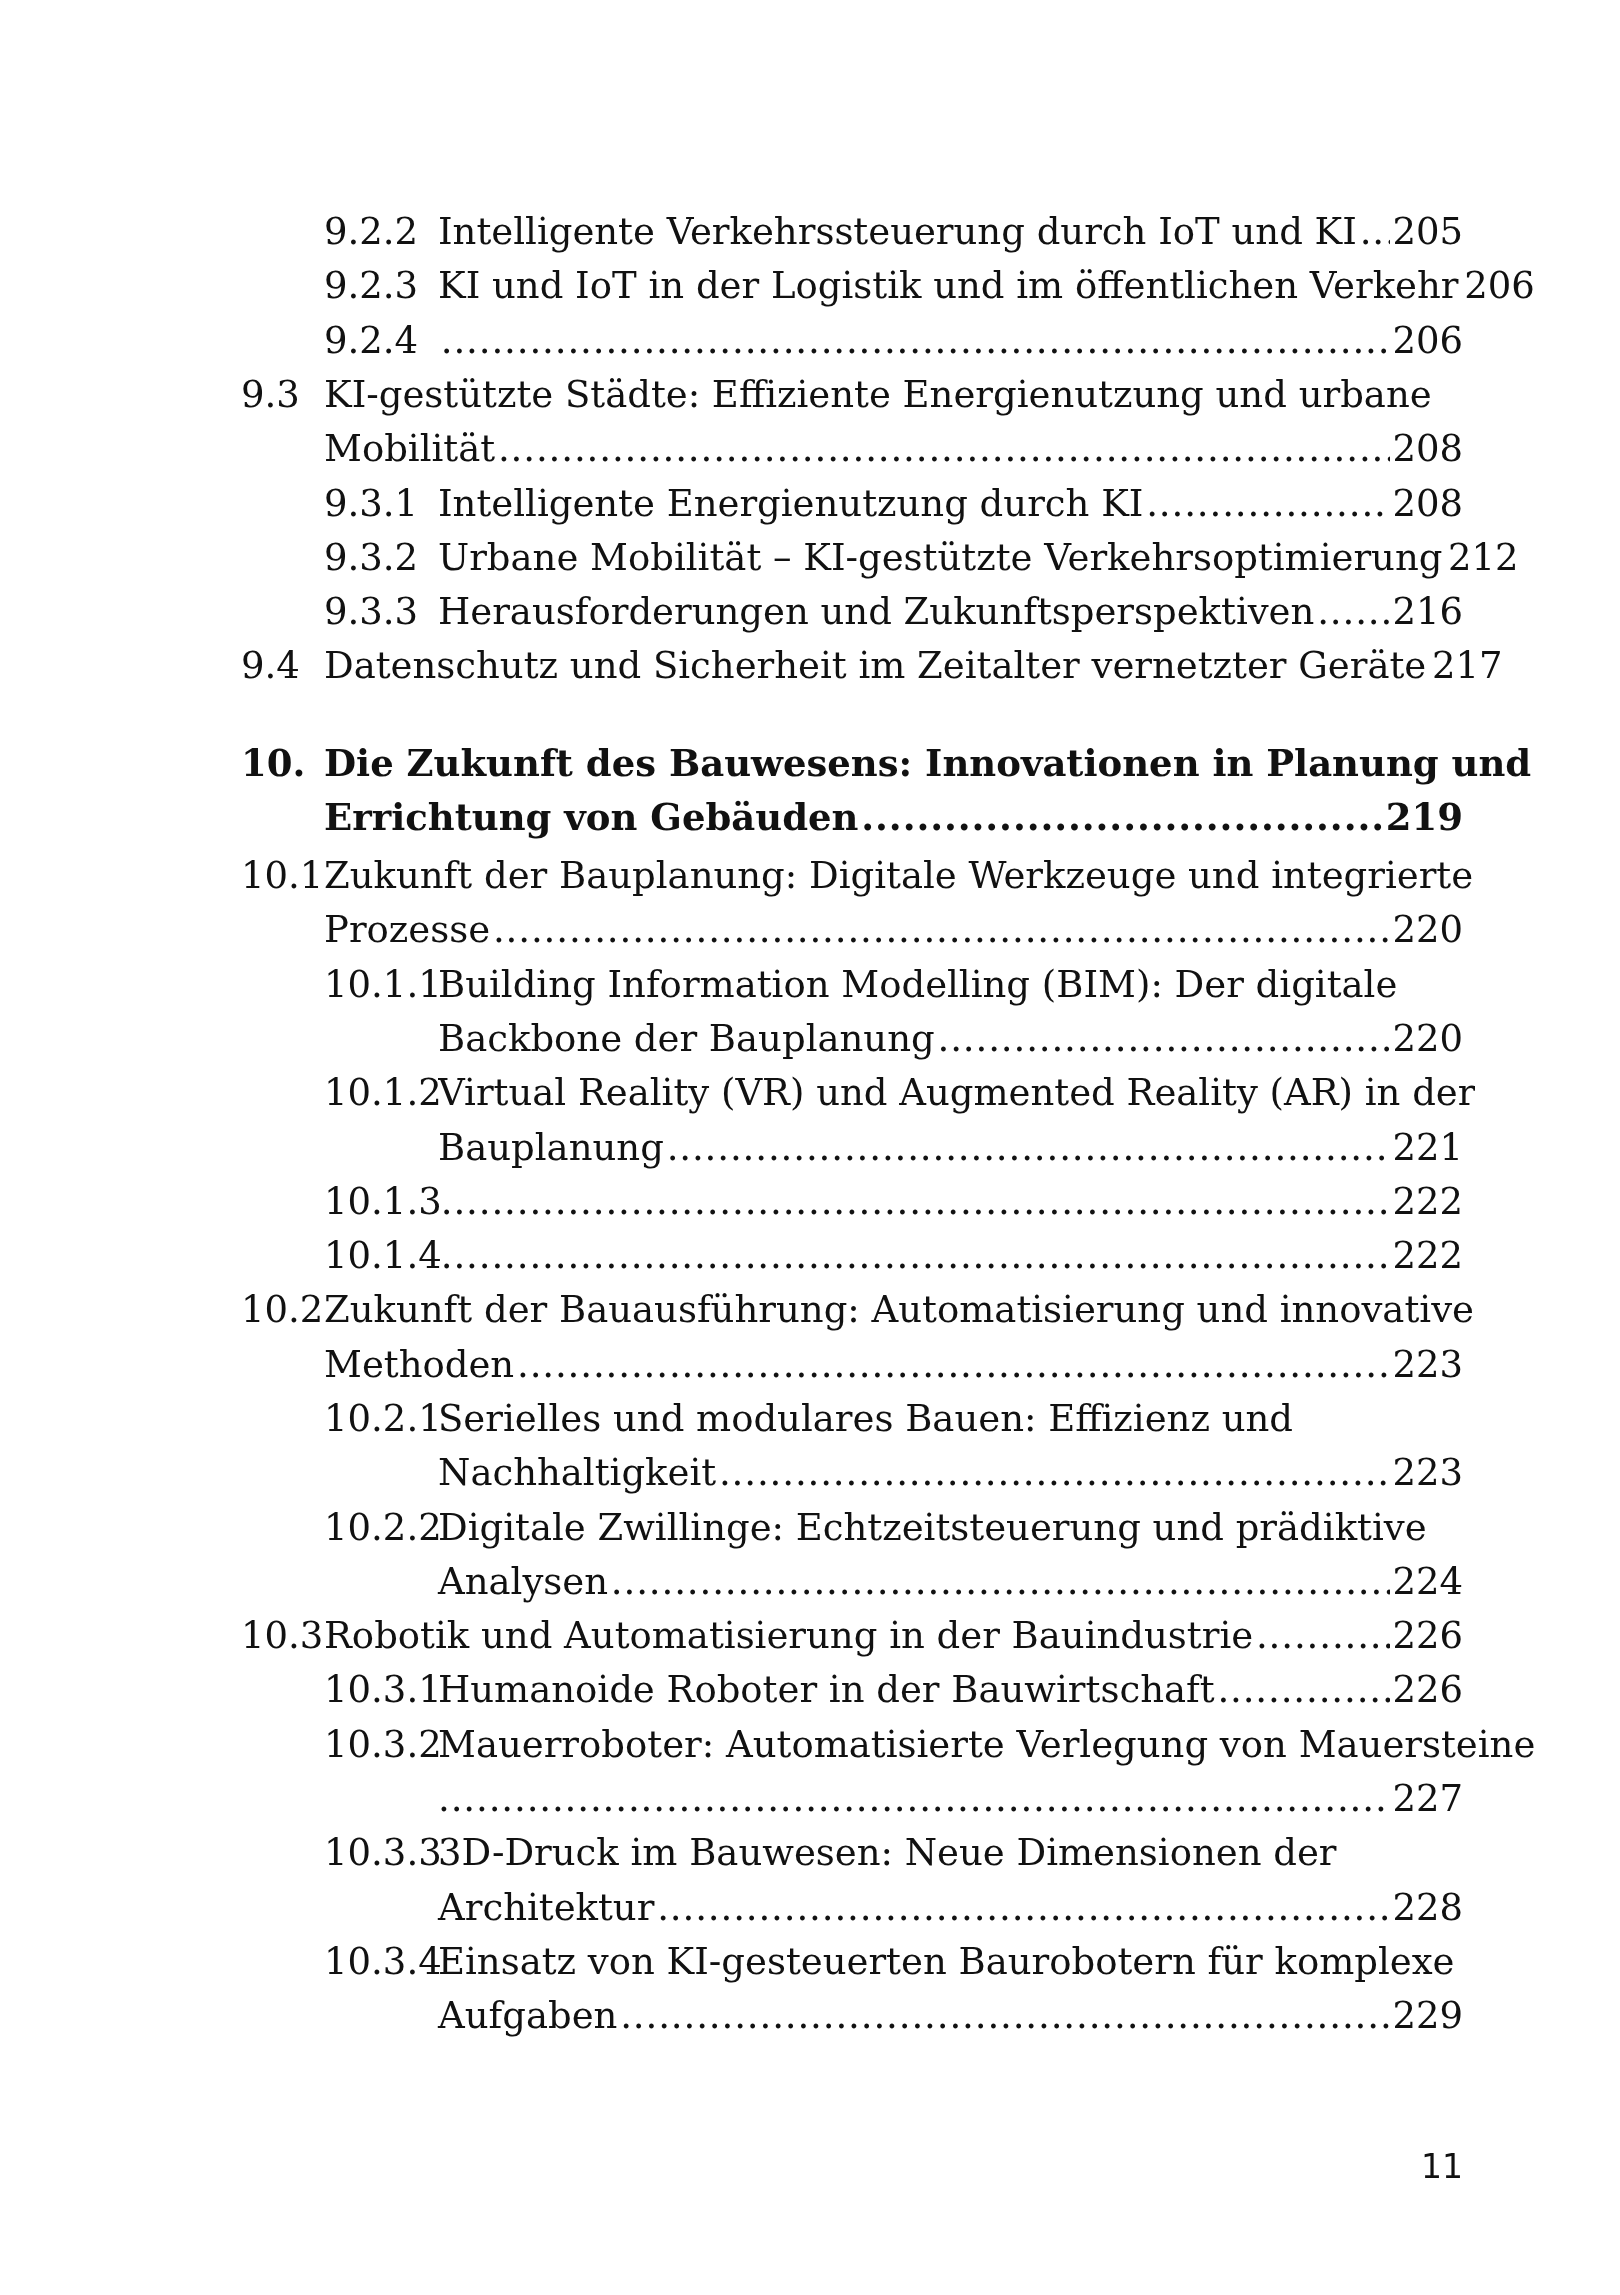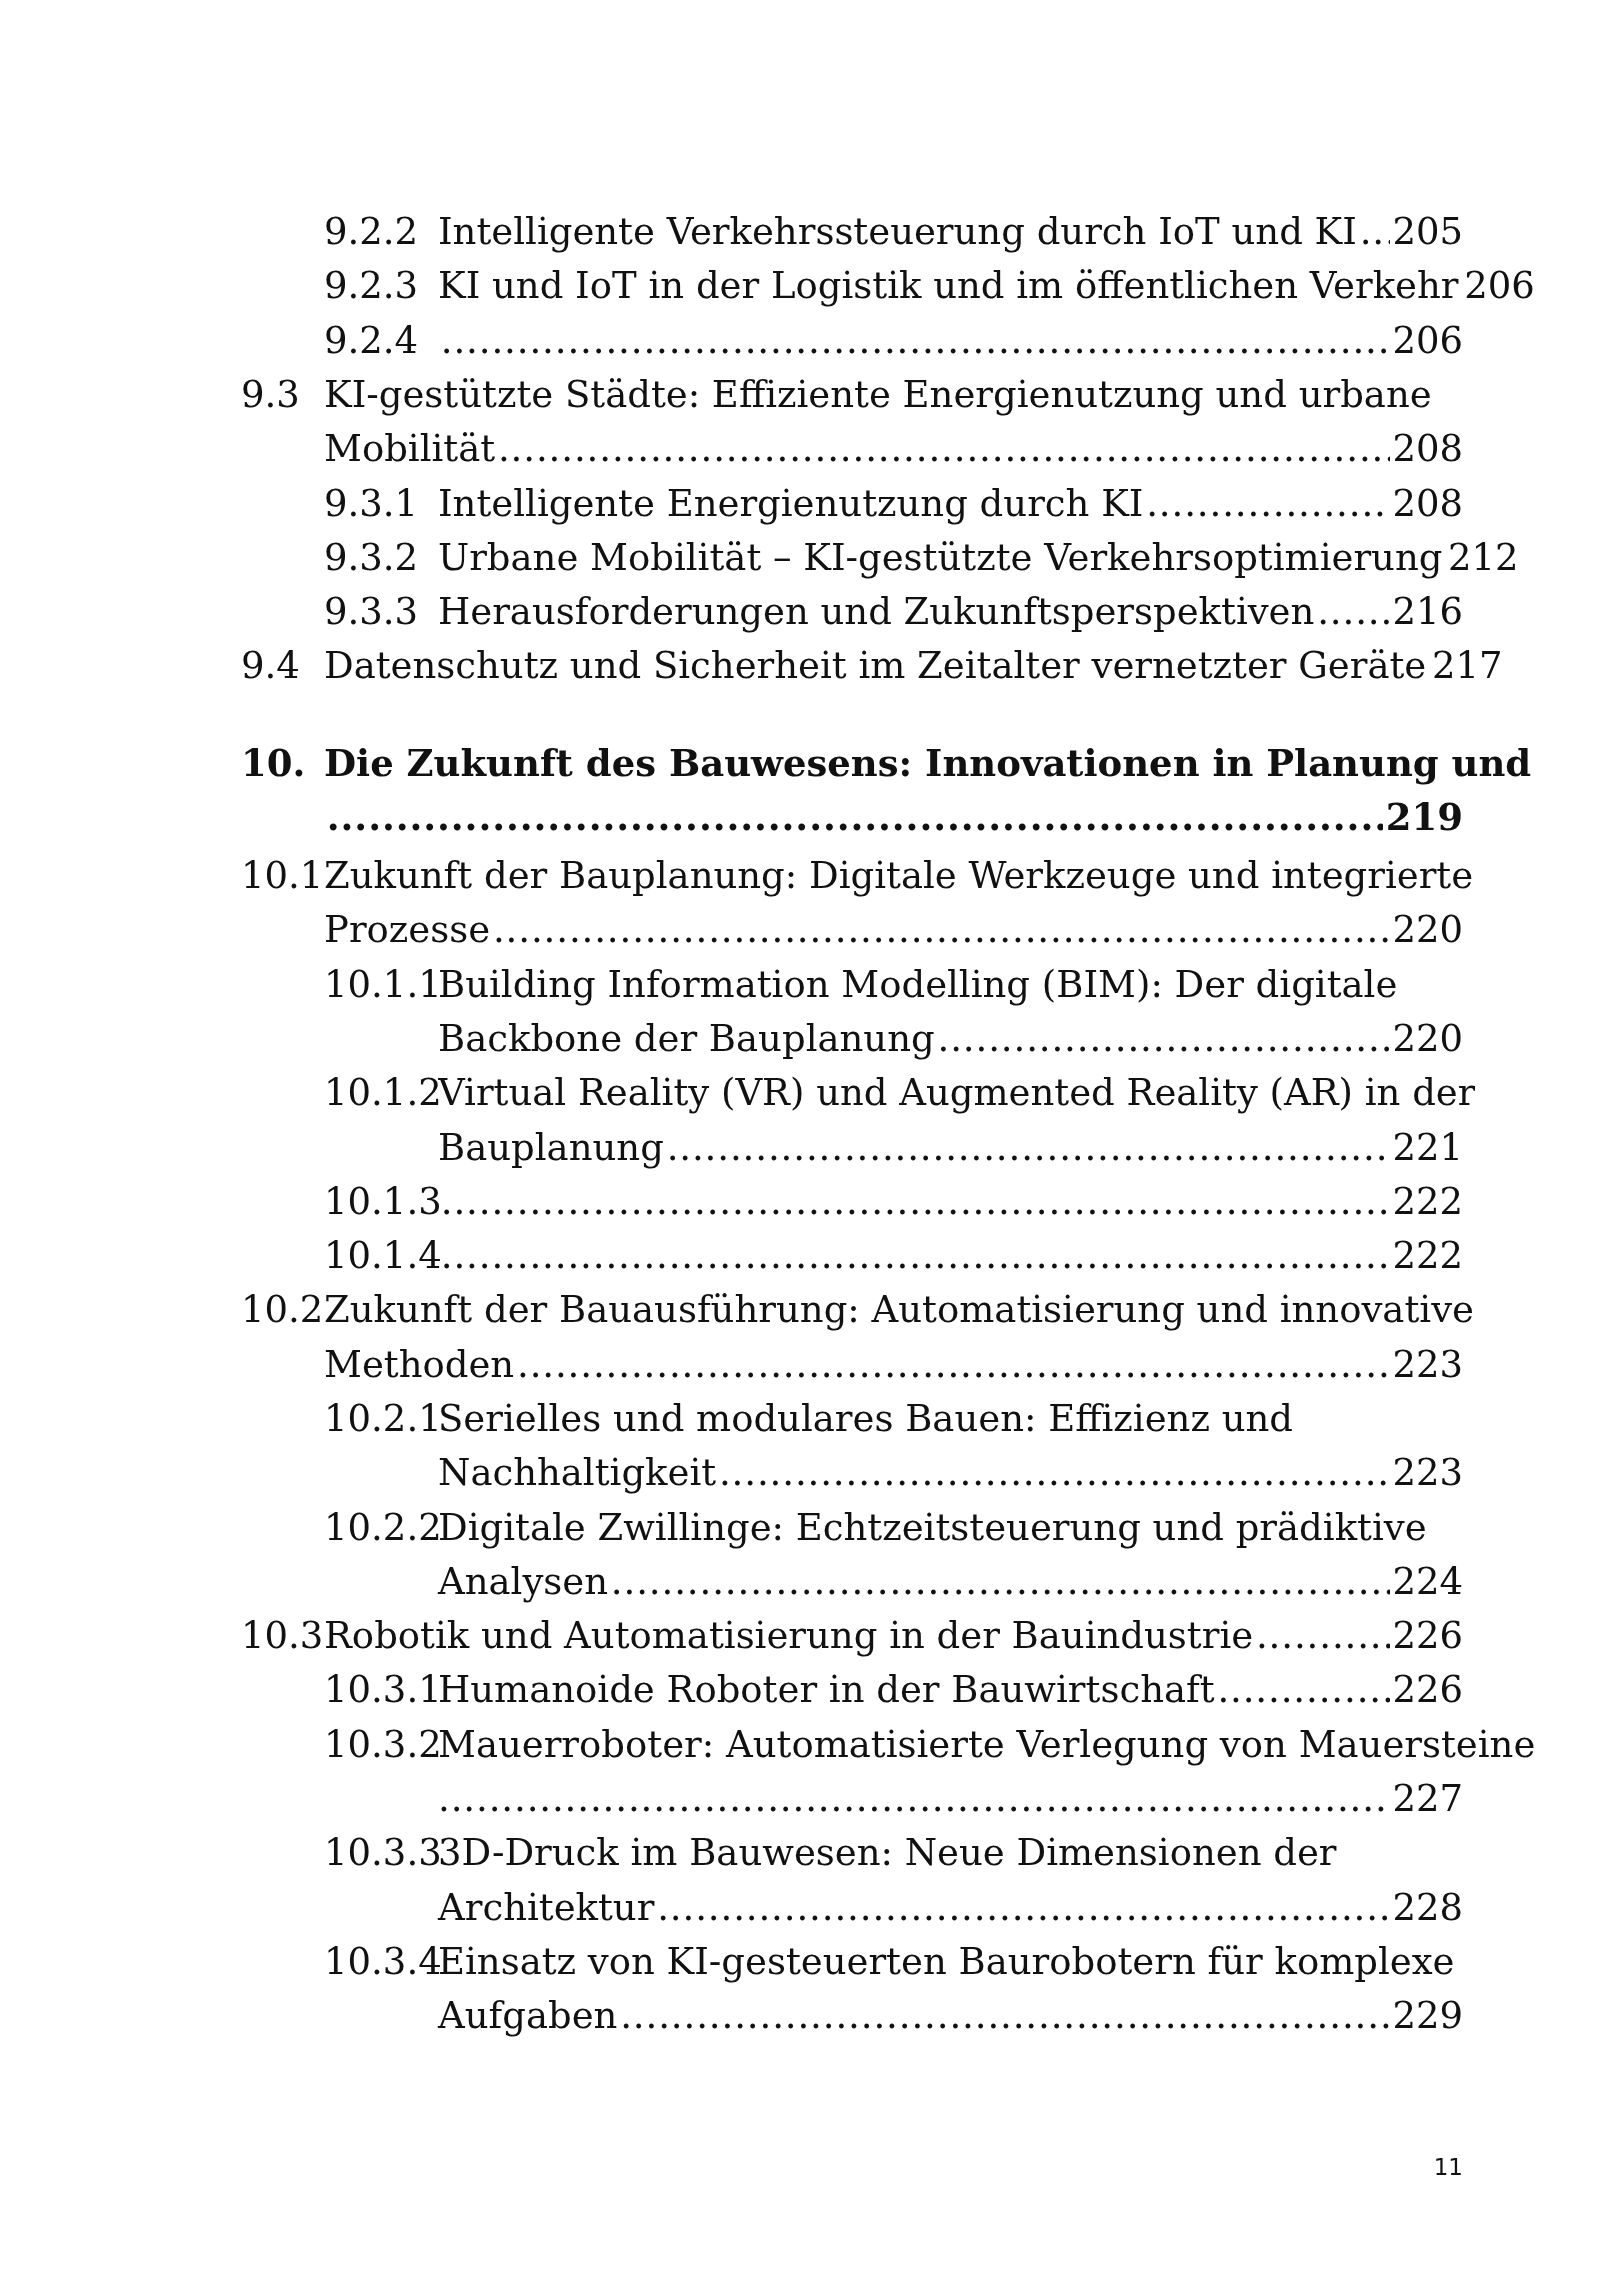--- a/index.html
+++ b/index.html
@@ -9,21 +9,21 @@
           font-size: 37px; line-height: 55px; white-space: nowrap; }
   .line.bold { font-weight: bold; }
   .num { position: absolute; top: 0; }
   .txt { position: absolute; top: 0; overflow: hidden; }
   .row { position: absolute; top: 0; display: flex; align-items: baseline; right: 157px; }
   .row .label { flex: 0 0 auto; }
   .row .dots { flex: 1 1 auto; overflow: hidden; letter-spacing: 0.9px; margin: 0 2.8px; color: #111; }
   .row .dots::before { content: "........................................................................................................................................................................................................................................................................................................................"; }
   .row .page { flex: 0 0 auto; }
   .pagenum { position: absolute; top: 2144px; right: 157px; font-family: "DejaVu Sans", "Liberation Sans", sans-serif;
-             font-size: 23px; line-height: 46px; margin-left: 28px; }
+             font-size: 33px; line-height: 46px; margin-left: 28px; }
 </style>
 </head>
 <body>
 
 <div>
 
   <div class="line" style="top:204px">
     <span class="num" style="left:324px">9.2.2</span>
     <div class="row" style="left:438px">
         <span class="label">Intelligente Verkehrssteuerung durch IoT und KI</span>
@@ -96,20 +96,21 @@
         <span class="page">217</span>
       </div>
   </div>
 
   <div class="line bold" style="top:736px">
     <span class="num" style="left:241px">10.</span>
     <span class="txt" style="left:324px">Die Zukunft des Bauwesens:  Innovationen in Planung und</span>
   </div>
   <div class="line bold" style="top:790px">
     <div class="row" style="left:324px">
+        <span class="label">Errichtung von Gebäuden</span>
         <span class="dots"></span>
         <span class="page">219</span>
       </div>
   </div>
 
   <div class="line" style="top:848px">
     <span class="num" style="left:241px">10.1</span>
     <span class="txt" style="left:324px">Zukunft der Bauplanung: Digitale Werkzeuge und integrierte</span>
   </div>
   <div class="line" style="top:902px">

